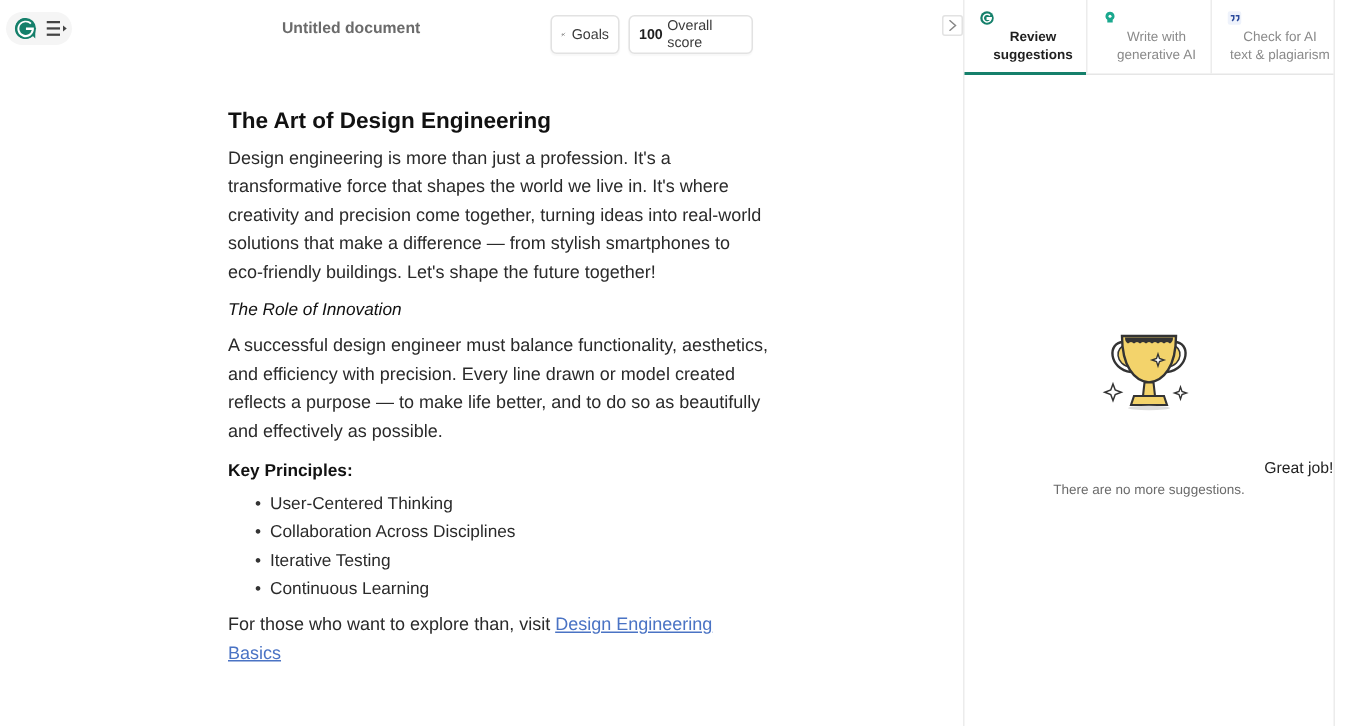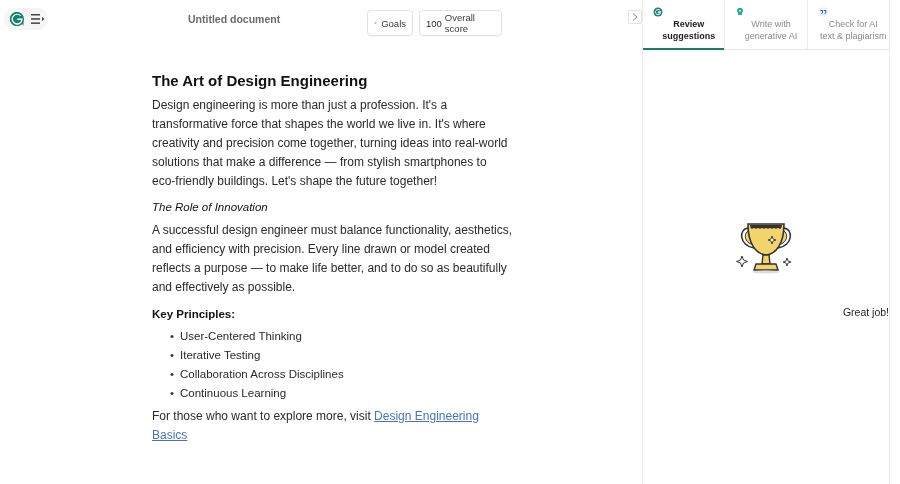--- a/index.html
+++ b/index.html
@@ -23,21 +23,21 @@
   }
 
   .pill {
     position: absolute; top: 10px; height: 19px; border: 1px solid #e2e2e2; border-radius: 4px;
     background: #fff; font-size: 9.5px; color: #3a3a3a; display: flex; align-items: center; padding: 12px 6px;
     box-shadow: 0 1px 1px rgba(0,0,0,0.03);
   }
   .pill.goals { left: 367px; width: 46px; }
   .pill.score { left: 419px; width: 83px; }
   .pill .goal-icon { width: 8px; height: 8px; margin-right: 4px; }
-  .pill .score-num { font-weight: normal; color: #1f1f1f; margin-right: 3px; }
+  .pill .score-num { font-weight: bold; color: #1f1f1f; margin-right: 3px; }
 
   .collapse-btn {
     position: absolute; left: 628px; top: 10px; width: 14px; height: 14px; border: 1px solid #e2e2e2;
     background: #fff; border-radius: 2px; display: flex; align-items: center; justify-content: center;
   }
 
   
   .editor { position: absolute; left: 152px; top: 70px; width: 360px; color: #222; }
   .h1 { font-size: 15px; font-weight: bold; color: #111; line-height: 22px; margin-bottom: 4px; }
   .para { font-size: 12px; line-height: 19px; color: #2a2a2a; }
@@ -104,25 +104,25 @@
 </div>
 
 <div class="editor">
   <div class="h1">The Art of Design Engineering</div>
   <p class="para">Design engineering is more than just a profession. It's a transformative force that shapes the world we live in. It's where creativity and precision come together, turning ideas into real-world solutions that make a difference — from stylish smartphones to eco-friendly buildings. Let's shape the future together!</p>
   <div class="h2">The Role of Innovation</div>
   <p class="para">A successful design engineer must balance functionality, aesthetics, and efficiency with precision. Every line drawn or model created reflects a purpose — to make life better, and to do so as beautifully and effectively as possible.</p>
   <div class="h3">Key Principles:</div>
   <ul class="list">
     <li>User-Centered Thinking</li>
+    <li>Collaboration Across Disciplines</li>
     <li>Iterative Testing</li>
-    <li>Collaboration Across Disciplines</li>
     <li>Continuous Learning</li>
   </ul>
-  <p class="para closing"><span>For those who want to explore more, visit </span><a>Design Engineering Basics</a></p>
+  <p class="para closing"><span>For those who want to explore than, visit </span><a>Design Engineering Basics</a></p>
 </div>
 
 <div class="panel">
   <div class="tabs">
     <div class="tab active">
       <svg class="tab-icon" viewBox="0 0 10 10">
         <circle cx="5" cy="5" r="4.5" fill="#15806b"></circle>
         <path d="M7 3.3A2.6 2.6 0 1 0 7.6 5.8H5.2V4.8h3.1" stroke="#fff" stroke-width="1" fill="none"></path>
       </svg>
       <div>Review</div>
@@ -160,14 +160,15 @@
       <path d="M29 37 H35 L36 46 H28 Z" fill="#f3d36b" stroke="#333" stroke-width="1.4"></path>
 
       <path d="M22 46 H42 L44 52 H20 Z" fill="#f3d36b" stroke="#333" stroke-width="1.4"></path>
       <ellipse cx="32" cy="54" rx="14" ry="1.5" fill="#ddd"></ellipse>
 
       <path d="M38 18 L39 21 L42 22 L39 23 L38 26 L37 23 L34 22 L37 21 Z" fill="#fff" stroke="#333" stroke-width="0.9"></path>
       <path d="M8 38 L9.5 42 L13.5 43.5 L9.5 45 L8 49 L6.5 45 L2.5 43.5 L6.5 42 Z" fill="#fff" stroke="#333" stroke-width="1"></path>
       <path d="M53 40 L54 43 L57 44 L54 45 L53 48 L52 45 L49 44 L52 43 Z" fill="#fff" stroke="#333" stroke-width="0.9"></path>
     </svg>
     <div class="empty-title">Great job!</div>
+    <div class="empty-sub">There are no more suggestions.</div>
   </div>
 </div>
 
 </body></html>

